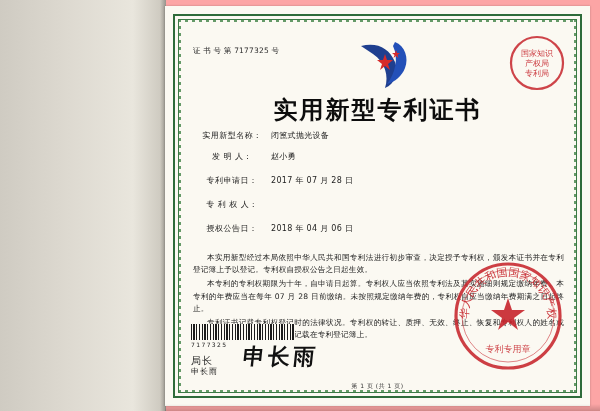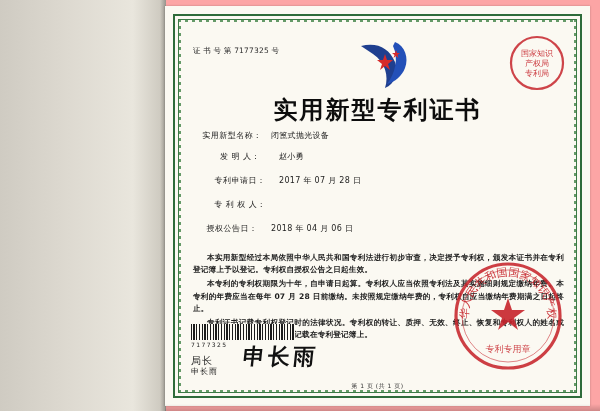--- a/index.html
+++ b/index.html
@@ -79,28 +79,28 @@
     font-size:8px;color:#1d1d1d;text-align:center;
   }
   .field-row{
     display:flex;align-items:baseline;margin-bottom:9.5px;
     line-height:11px;
   }
   .field-label{
     width:78px;flex:0 0 78px;white-space:nowrap;letter-spacing:.5px;
   }
   .field-value{white-space:nowrap;letter-spacing:.3px;}
-  .fields .gap{margin-bottom:13px;margin-left:8px;}
+  .fields .gap{margin-bottom:13px;}
   
   .body-text{
     position:absolute;left:28px;right:26px;top:246px;
     font-size:7.6px;line-height:12.4px;color:#1d1d1d;
     text-align:justify;letter-spacing:.2px;
   }
-  .body-text p{margin:0 0 1.5px 0;text-indent:14px;font-weight:bold;}
+  .body-text p{margin:0 0 1.5px 0;text-indent:14px;}
   
   .barcode{
     position:absolute;left:26px;top:318px;width:104px;height:16px;
     background:repeating-linear-gradient(90deg,
       #1a1a1a 0 1px, #fbf9f2 1px 2px, #1a1a1a 2px 4px, #fbf9f2 4px 5px,
       #1a1a1a 5px 6px, #fbf9f2 6px 8px, #1a1a1a 8px 9px, #fbf9f2 9px 11px);
   }
   .barcode-num{
     position:absolute;left:26px;top:335px;font-size:6px;color:#222;letter-spacing:1.4px;
   }

